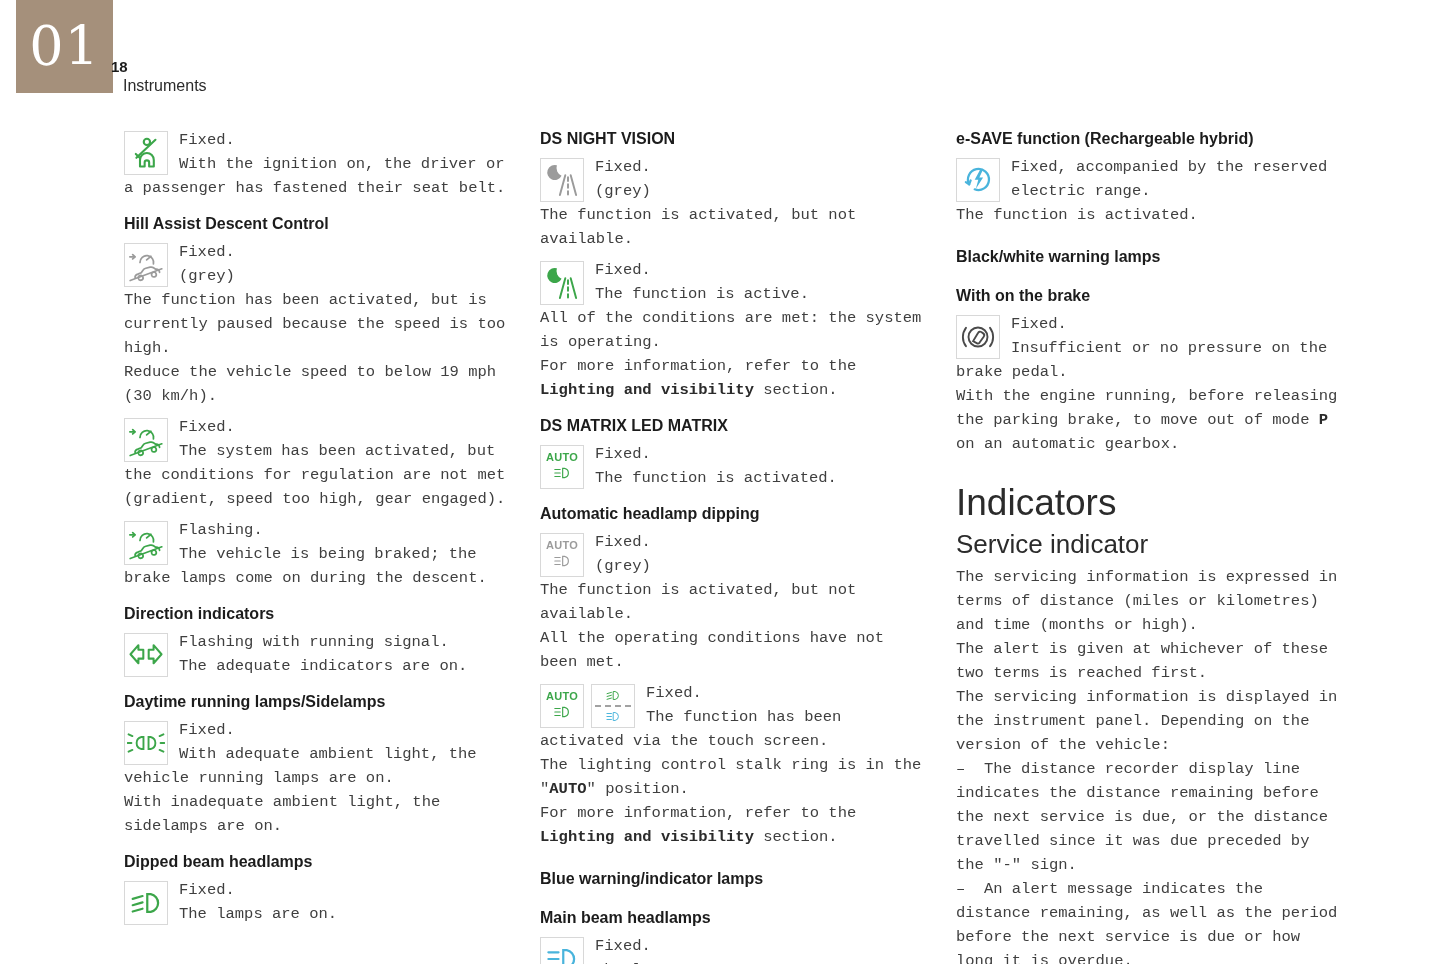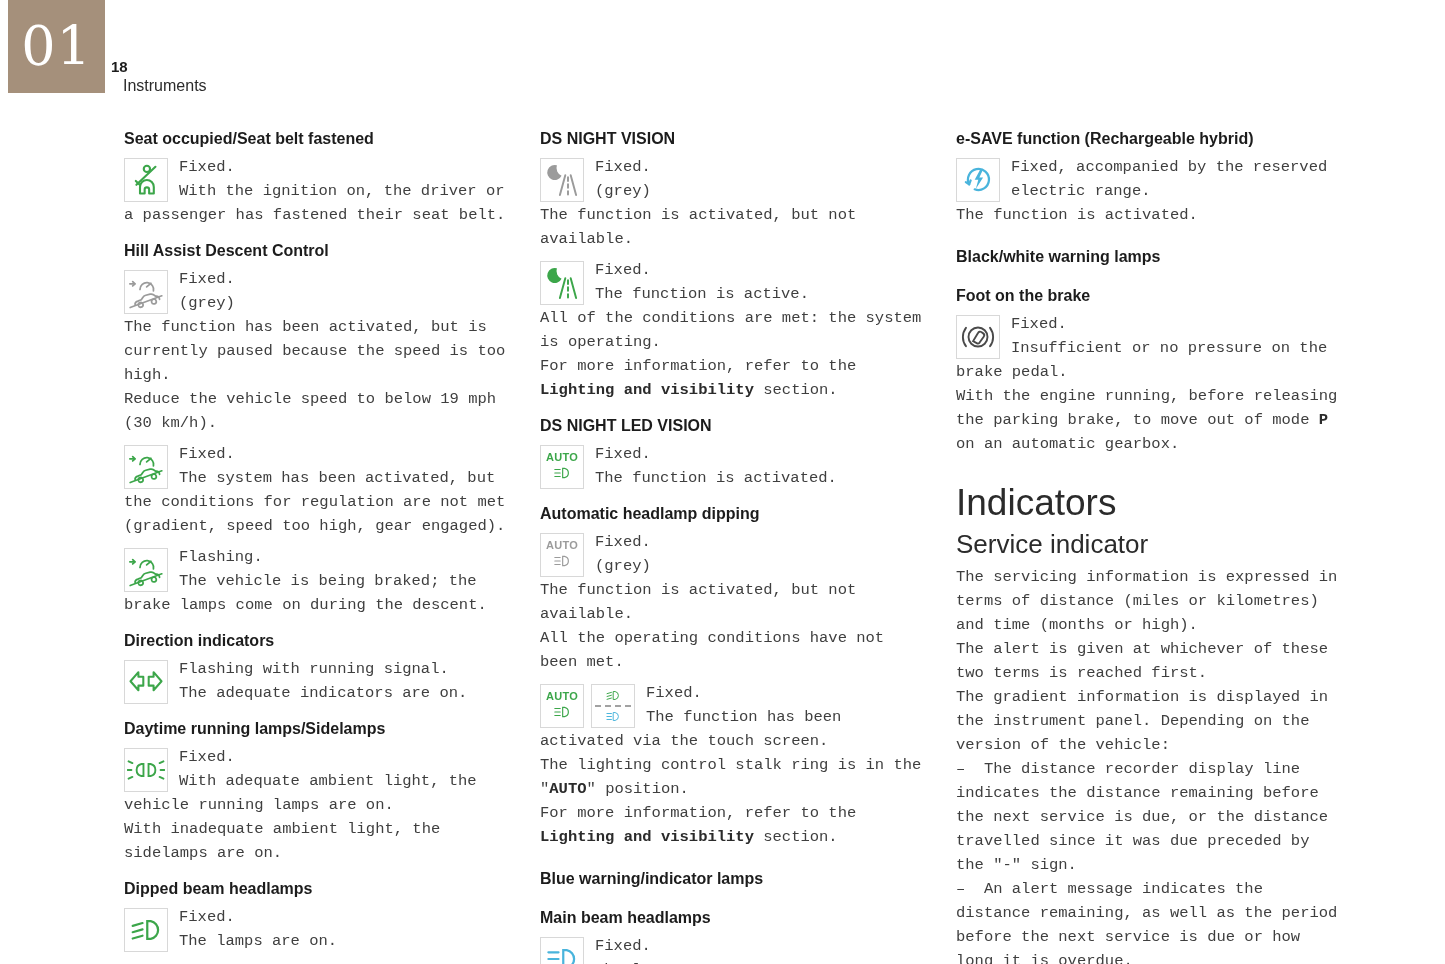--- a/index.html
+++ b/index.html
@@ -3,21 +3,21 @@
 <meta charset="utf-8">
 <style>
   html,body { margin:0; padding:0; }
   body {
     width:1445px; height:964px; background:#ffffff;
     font-family:"Liberation Sans", sans-serif;
     color:#3f3f3f; position:relative; overflow:hidden;
   }
   
   .chapter-box {
-    position:absolute; left:8px; top:0; width:97px; height:93px;
+    position:absolute; left:16px; top:0; width:97px; height:93px;
     background:#a5907b; display:flex; align-items:center; justify-content:center;
   }
   .chapter-num {
     font-family:"DejaVu Serif", serif; font-weight:400;
     color:#ffffff; font-size:54px; line-height:1; letter-spacing:1px;
   }
   .page-head { position:absolute; left:111px; top:57px; }
   .page-num { font-size:15px; font-weight:700; color:#1c1c1c; line-height:19px; }
   .chapter-title { font-size:16px; font-weight:400; color:#2b2b2b; line-height:20px;margin-left:12px; }
 
@@ -147,21 +147,20 @@
 </div>
 <div class="page-head">
   <div class="page-num">18</div>
   <div class="chapter-title">Instruments</div>
 </div>
 
 <div class="content">
 
   <div class="col">
 
-    <h4 class="h">Seat occupied/Seat belt fastened</h4>
     <div class="entry">
       <span class="ibox green">
           <svg width="36" height="36">
             <use href="#sym-seatbelt"></use>
           </svg>
         </span>
       <div class="state">Fixed.</div>
       <div class="desc">With the ignition on, the driver or a passenger has fastened their seat belt.</div>
     </div>
 
@@ -249,21 +248,21 @@
           <svg width="36" height="36">
             <use href="#sym-nightvision"></use>
           </svg>
         </span>
       <div class="state">Fixed.</div>
       <div class="desc">The function is active.</div>
       <div class="desc">All of the conditions are met: the system is operating.</div>
       <div class="desc"><span>For more information, refer to the </span><b>Lighting and visibility</b><span> section.</span></div>
     </div>
 
-    <h4 class="h">DS NIGHT LED VISION</h4>
+    <h4 class="h">DS MATRIX LED MATRIX</h4>
     <div class="entry">
       <span class="ibox green">
         <span class="auto-txt">AUTO</span>
         <svg width="26" height="20">
             <use href="#sym-mainbeam"></use>
           </svg>
       </span>
       <div class="state">Fixed.</div>
       <div class="desc">The function is activated.</div>
     </div>
@@ -325,34 +324,34 @@
           <svg width="36" height="36">
             <use href="#sym-esave"></use>
           </svg>
         </span>
       <div class="state">Fixed, accompanied by the reserved electric range.</div>
       <div class="desc">The function is activated.</div>
     </div>
 
     <h4 class="h section-h">Black/white warning lamps</h4>
 
-    <h4 class="h">Foot on the brake</h4>
+    <h4 class="h">With on the brake</h4>
     <div class="entry">
       <span class="ibox darkc">
           <svg width="38" height="38">
             <use href="#sym-footbrake"></use>
           </svg>
         </span>
       <div class="state">Fixed.</div>
       <div class="desc">Insufficient or no pressure on the brake pedal.</div>
       <div class="desc"><span>With the engine running, before releasing the parking brake, to move out of mode </span><b>P</b><span> on an automatic gearbox.</span></div>
     </div>
 
     <div class="big-title">Indicators</div>
     <div class="sub-title">Service indicator</div>
     <div class="p">The servicing information is expressed in terms of distance (miles or kilometres) and time (months or high).</div>
     <div class="p">The alert is given at whichever of these two terms is reached first.</div>
-    <div class="p">The gradient information is displayed in the instrument panel. Depending on the version of the vehicle:</div>
+    <div class="p">The servicing information is displayed in the instrument panel. Depending on the version of the vehicle:</div>
     <div class="p">–&nbsp; The distance recorder display line indicates the distance remaining before the next service is due, or the distance travelled since it was due preceded by the "-" sign.</div>
     <div class="p">–&nbsp; An alert message indicates the distance remaining, as well as the period before the next service is due or how long it is overdue.</div>
   </div>
 
 </div>
 
 </body></html>

